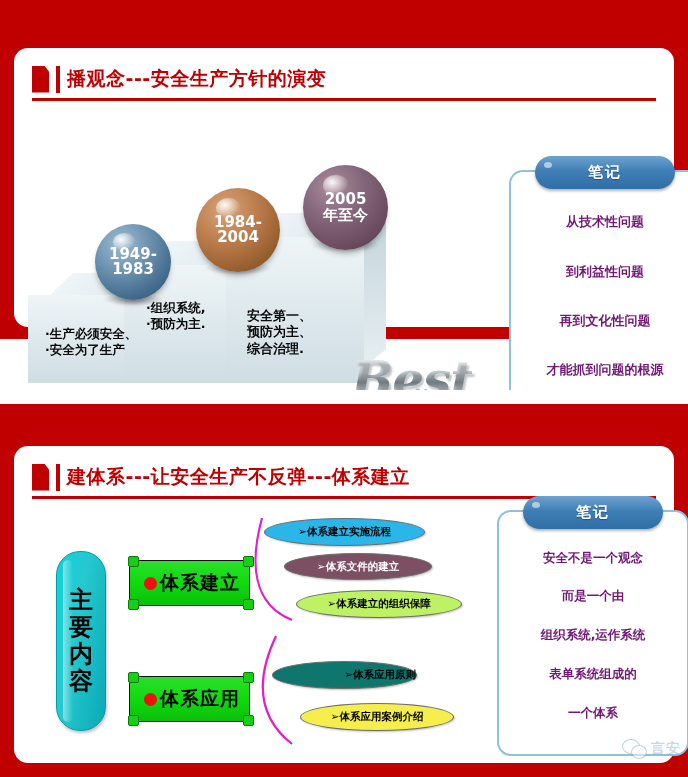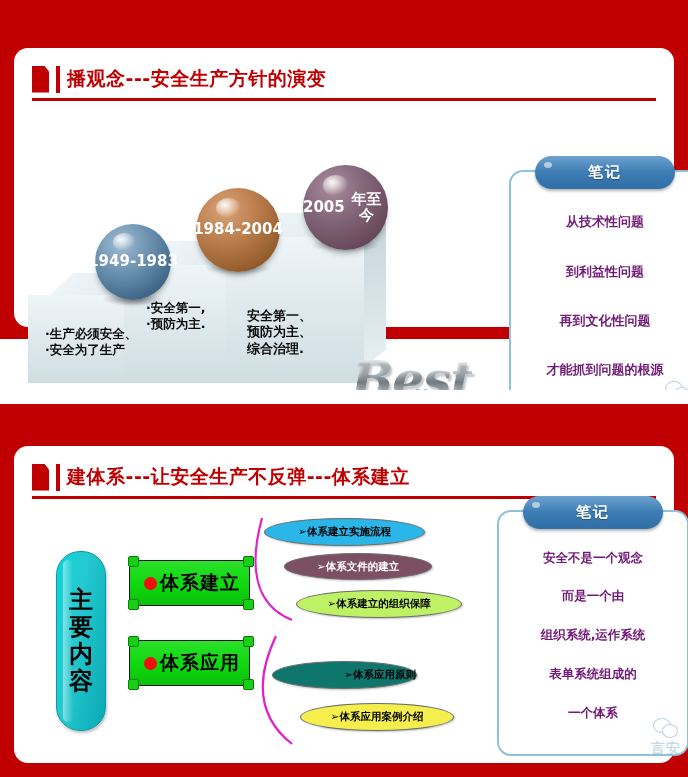--- a/index.html
+++ b/index.html
@@ -68,21 +68,20 @@
     font-size:13px;font-weight:bold;color:#701a75;text-align:center;white-space:nowrap;
     line-height:1.1;
   }
   #notes-1 .notes-line{font-size:13px;}
   #notes-2 .notes-line{font-size:12.5px;}
 
   
   .watermark{
     position:absolute;right:6px;bottom:-4px;display:flex;align-items:center;gap:3px;
     opacity:.5;
-    flex-direction:column;
   }
   .wx-icon{position:relative;width:26px;height:19px;}
   .wx-icon .b1,.wx-icon .b2{
     position:absolute;border:1.6px solid #7aa8c4;border-radius:50%;background:#fff;
   }
   .wx-icon .b1{left:0;top:0;width:16px;height:13px;}
   .wx-icon .b2{left:9px;top:6px;width:14px;height:12px;}
   .wm-text{font-size:14px;font-weight:bold;color:#8fb6cf;letter-spacing:1px;}
 
   
@@ -96,21 +95,21 @@
     position:absolute;left:0;
     background:linear-gradient(180deg,#eef5f7 0%,#cfdde3 100%);
   }
   .step .side{
     position:absolute;
     background:linear-gradient(180deg,#c5d5dc 0%,#e7eff2 100%);
   }
 
   .sphere{
     position:absolute;border-radius:50%;
-    display:flex;flex-direction:row;align-items:center;justify-content:center;
+    display:flex;flex-direction:column;align-items:center;justify-content:center;
     color:#fff;font-weight:bold;line-height:1.02;text-align:center;
     box-shadow:0 5px 7px -3px rgba(0,0,0,.45);
   }
   .sphere::before{
     content:"";position:absolute;left:24%;top:12%;width:30%;height:24%;
     border-radius:50%;
     background:radial-gradient(ellipse at 35% 35%,rgba(255,255,255,.95),rgba(255,255,255,0) 70%);
   }
   #sphere-1949{
     left:81px;top:176px;width:76px;height:76px;font-size:15px;
@@ -170,21 +169,21 @@
     width:13px;height:13px;border-radius:50%;background:#f01010;margin-left:14px;flex:0 0 auto;
   }
   .banner span{
     font-size:19px;font-weight:bold;color:#000;margin-left:3px;letter-spacing:1px;
   }
   .banner .curl{
     position:absolute;width:9px;height:9px;border:1.5px solid #0a7a0a;border-radius:2px;
     background:#16cf16;
   }
   #banner-build{left:129px;top:560px;width:119px;}
-  #banner-apply{left:129px;top:640px;width:119px;}
+  #banner-apply{left:129px;top:676px;width:119px;}
 
   .ellipse{
     position:absolute;border-radius:50%;border:1px solid #6d6d6d;
     display:flex;align-items:center;justify-content:center;
     box-shadow:1px 1px 2px rgba(0,0,0,.25);
   }
   .ellipse span{font-size:10.5px;font-weight:bold;color:#000;white-space:nowrap;}
   #el-flow{left:264px;top:518px;width:159px;height:26px;background:#2ab6e8;}
   #el-docs{left:284px;top:553px;width:146px;height:25px;background:#7d4f63;}
   #el-docs span{color:#fff;}
@@ -254,21 +253,21 @@
       <div class="sphere" id="sphere-2005">
         <span>2005</span>
         <span>年至今</span>
       </div>
 
       <div class="step-text" style="left:31px;top:278px;">
         <div>·生产必须安全、</div>
         <div>·安全为了生产</div>
       </div>
       <div class="step-text" style="left:132px;top:252px;">
-        <div>·安全第一,</div>
+        <div>·组织系统,</div>
         <div>·预防为主.</div>
       </div>
       <div class="step-text" style="left:233px;top:236px;font-size:13px;margin-top:24px;">
         <div>安全第一、</div>
         <div>预防为主、</div>
         <div>综合治理.</div>
       </div>
 
       <div class="best-text">Best</div>
 

